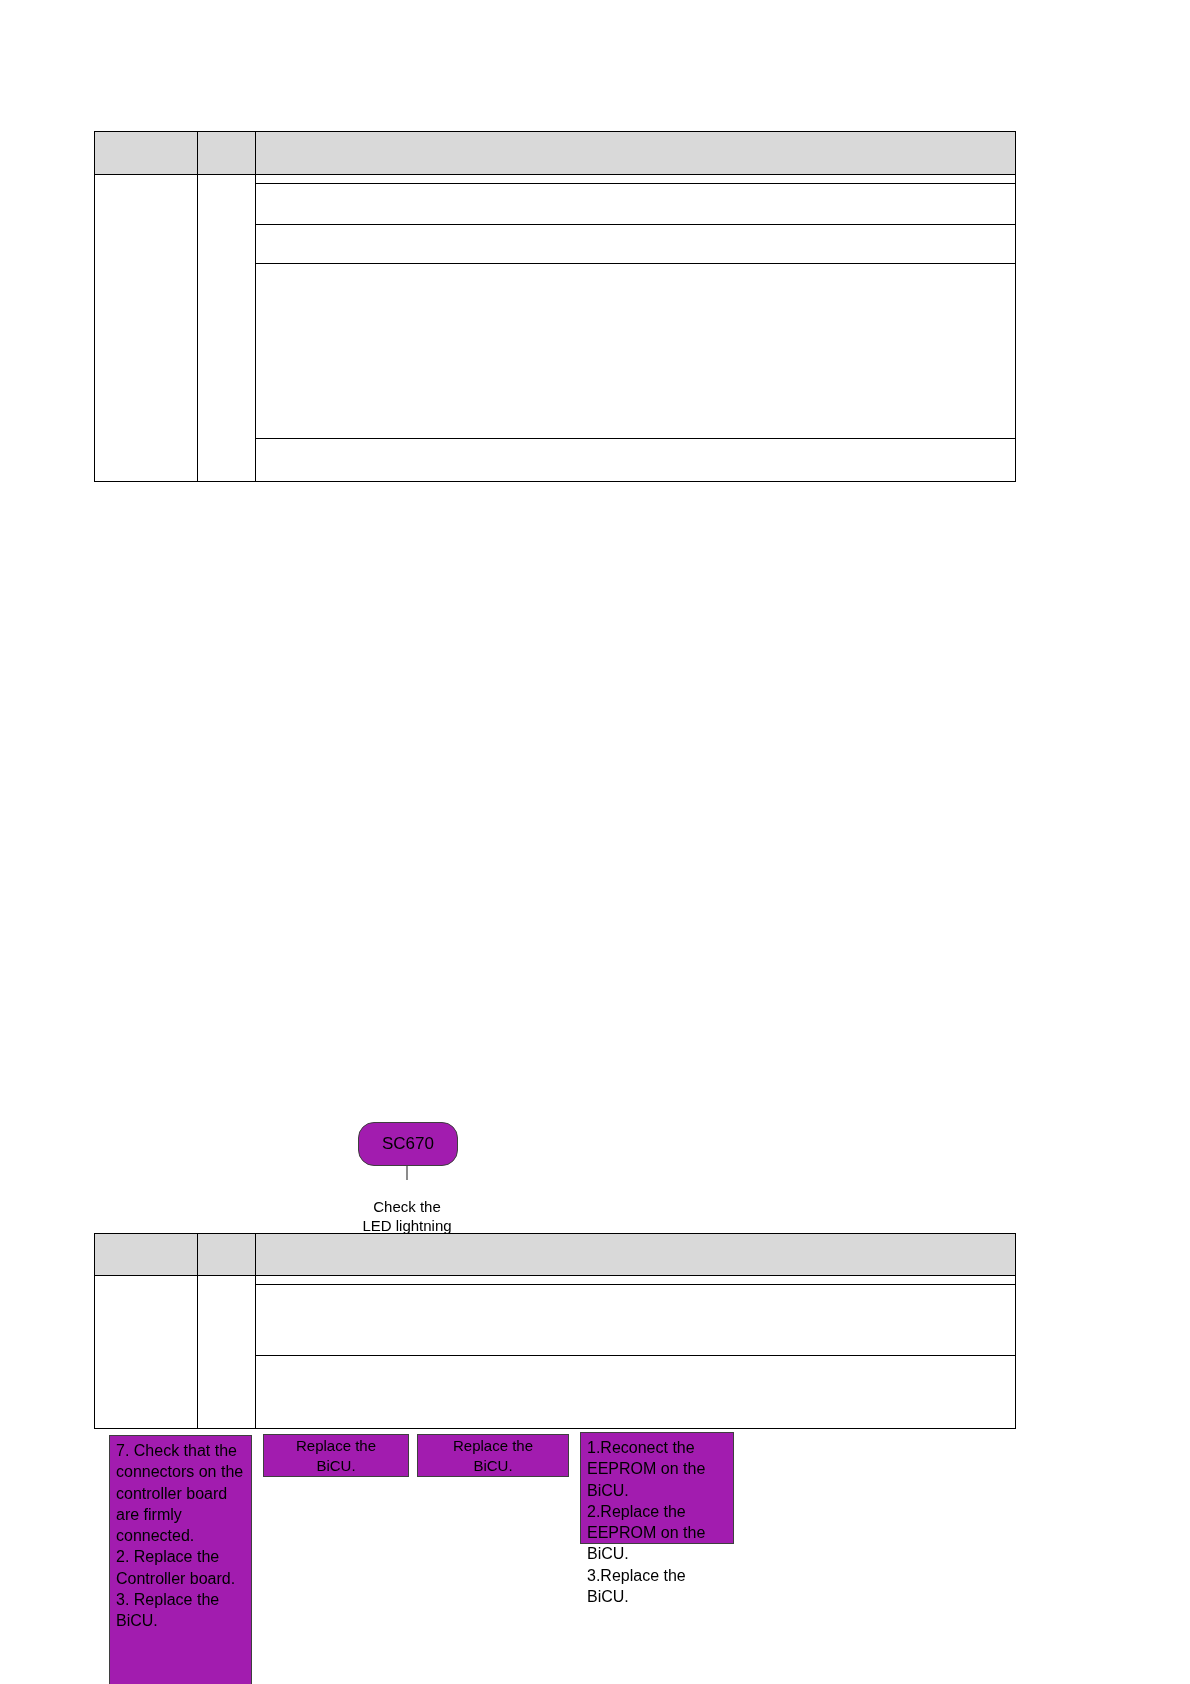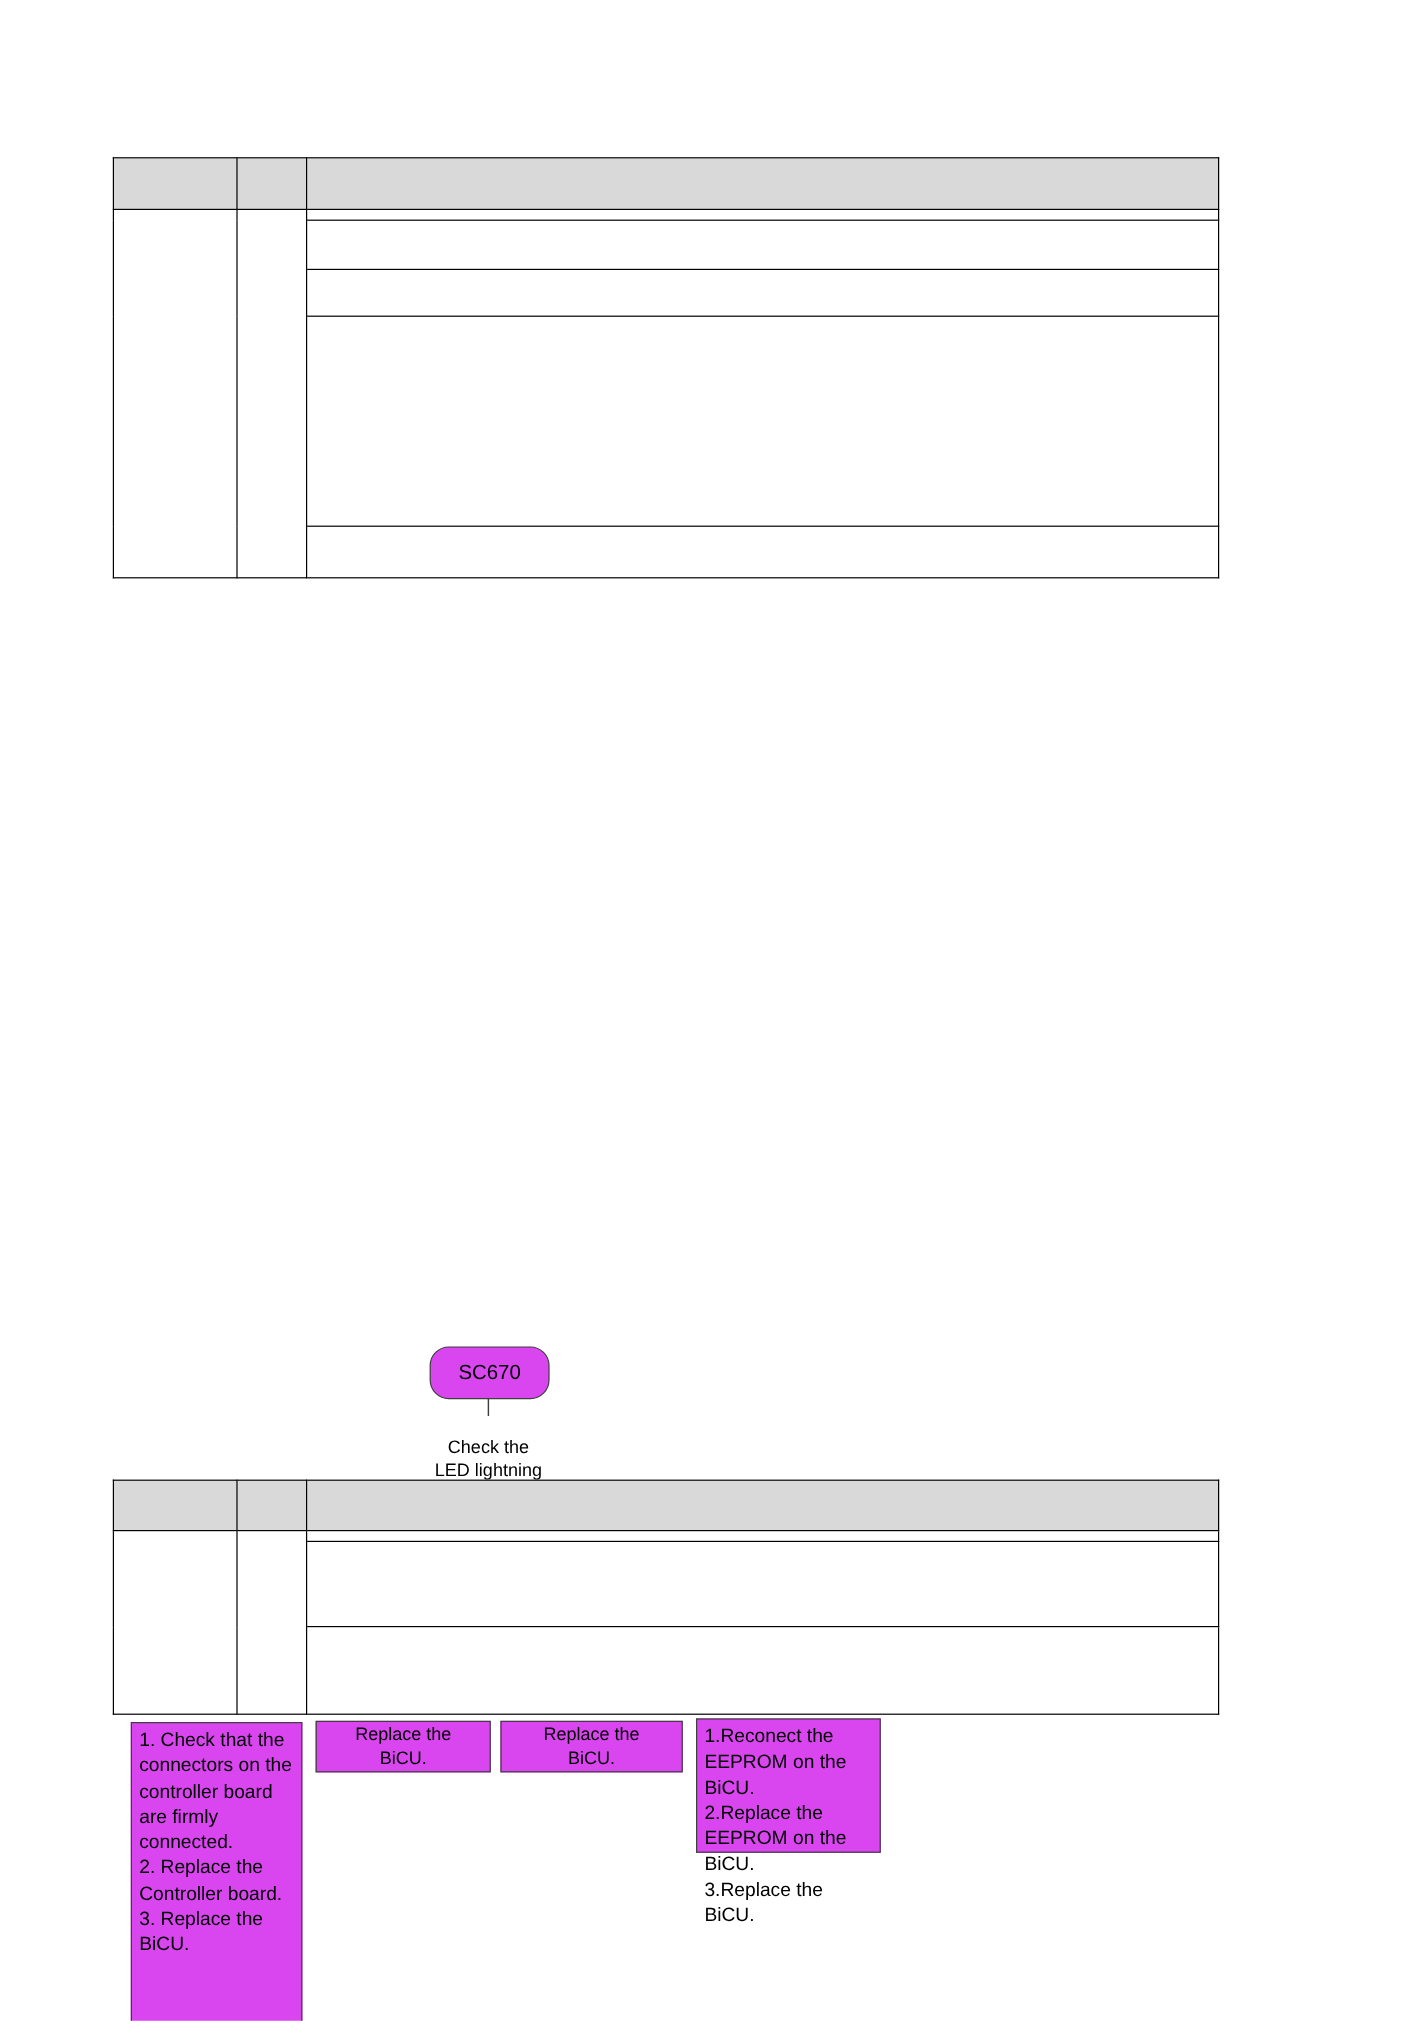--- a/index.html
+++ b/index.html
@@ -50,21 +50,21 @@
     height: 620px;
   }
   #flowchart svg {
     position: absolute;
     left: 0;
     top: 0;
   }
   .node {
     position: absolute;
     box-sizing: border-box;
-    background: #d946ef;
+    background: #a21caf;
     border: 1px solid #3f3f3f;
     font-size: 15px;
     line-height: 1.28;
     color: #000000;
     display: flex;
     align-items: center;
     justify-content: center;
     text-align: center;
     padding: 2px 4px;
   }
@@ -175,21 +175,21 @@
 times, then turns
 OFF for 4 sec.</span>
   </div>
   <div class="node" style="left:580px; top:788px; width:154px; height:67px;">
     <span style="white-space:pre-line">LED lights 4
 times, then turns
 OFF for 4 sec.</span>
   </div>
 
   <div class="node left-align" style="left:109px; top:875px; width:143px; height:275px;">
-    <span style="white-space:pre-line">1. Check that the connectors on the controller board are firmly connected.
+    <span style="white-space:pre-line">7. Check that the connectors on the controller board are firmly connected.
 2. Replace the Controller board.
 3. Replace the BiCU.</span>
   </div>
   <div class="node" style="left:263px; top:874px; width:146px; height:43px;">
     <span style="white-space:pre-line">Replace the
 BiCU.</span>
   </div>
   <div class="node" style="left:417px; top:874px; width:152px; height:43px;">
     <span style="white-space:pre-line">Replace the
 BiCU.</span>

